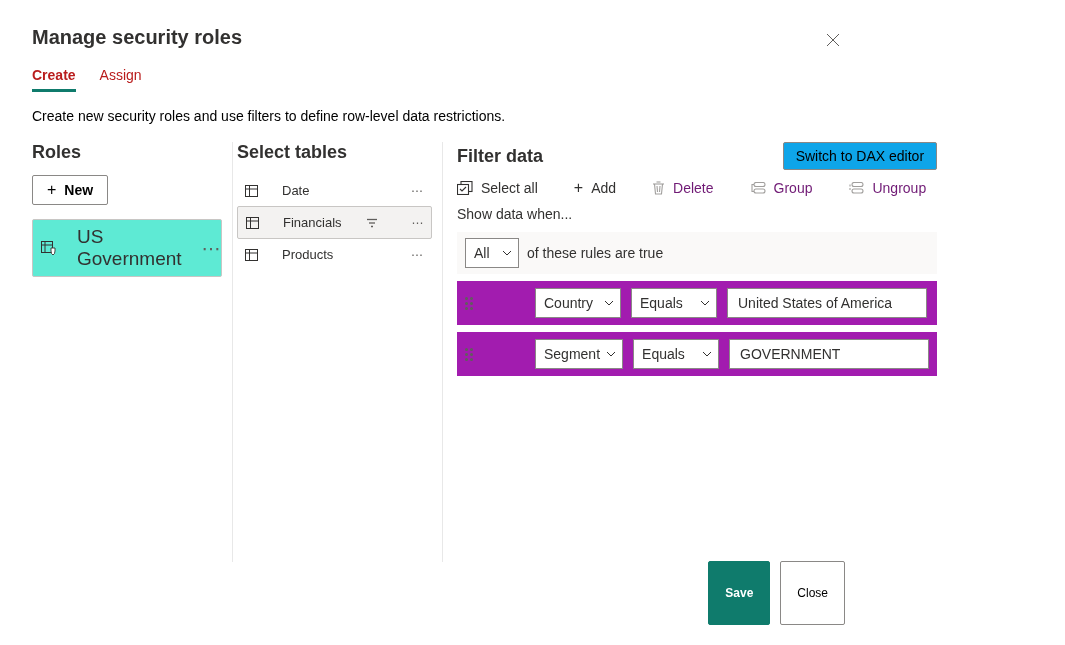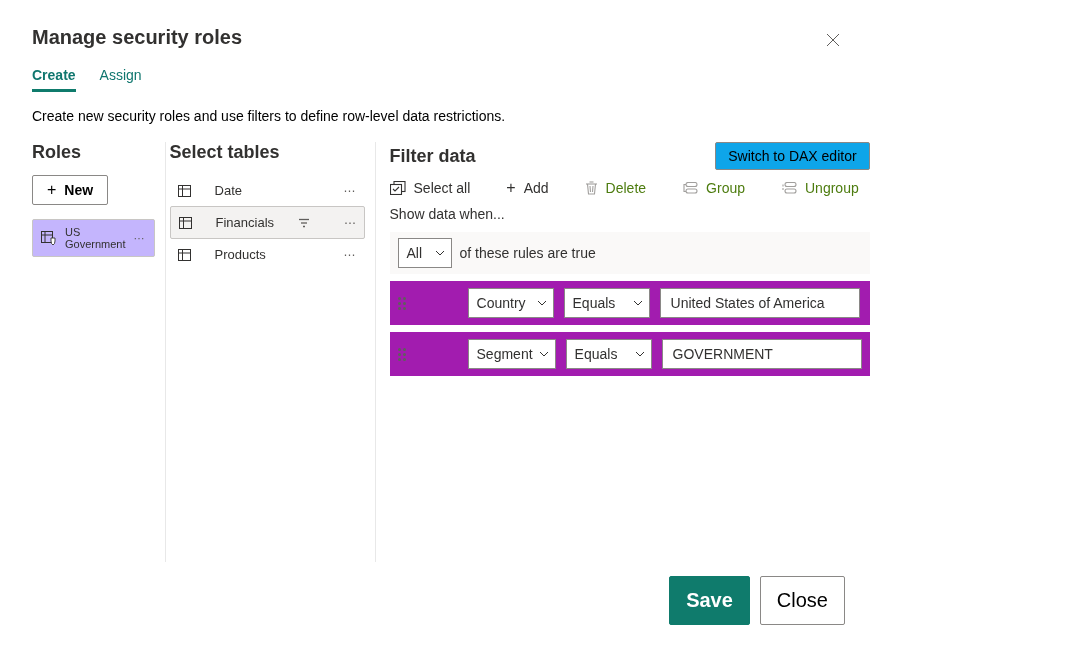--- a/index.html
+++ b/index.html
@@ -1,56 +1,56 @@
 <!DOCTYPE html>
 <html><head>
 <meta charset="utf-8">
 <style>
   * { box-sizing: border-box; }
   html, body { margin:0; padding:0; font-family: "Segoe UI", Arial, sans-serif; color:#323130; background:#fff; }
   .dialog { width:877px; height:645px; position:relative; padding:26px 32px 20px 32px; }
   .title { font-size:20px; font-weight:600; }
   .close-x { position:absolute; top:30px; right:34px; width:20px; height:20px; cursor:pointer; color:#605e5c; display:flex; align-items:center; justify-content:center; }
   .tabs { margin-top:18px; display:flex; gap:24px; font-size:14px;}
-  .tab { padding-bottom:6px; cursor:pointer; color:#0f766e; }
+  .tab { padding-bottom:6px; cursor:pointer; color:#b91c1c; }
   .tab.active { font-weight:600; border-bottom:3px solid #0f7b6c; }
   .description { margin-top:16px; font-size:14px; color:#000000; }
   .columns { display:flex; margin-top:18px; height:420px; }
   .col-roles { width:200px; padding-right:10px; }
   .col-tables { width:210px; padding-left:4px; padding-right:10px; border-left:1px solid #e8e8e8; }
   .col-filter { flex:1; padding-left:14px; border-left:1px solid #e8e8e8; position:relative; }
   .col-heading { font-size:18px; font-weight:600; margin-bottom:12px; }
   .new-btn { display:inline-flex; align-items:center; gap:8px; border:1px solid #8a8886; background:#fff; padding:6px 14px; font-size:14px; font-weight:600; cursor:pointer; border-radius:2px; }
   .plus { font-size:16px; line-height:1; font-weight:400; }
-  .role-item { margin-top:14px; display:flex; align-items:center; gap:8px; border:1px solid #c8c6c4; background:#c4b5fd; padding:6px 8px; font-size:11px; border-radius:2px; position:relative; }
+  .role-item { margin-top:14px; display:flex; align-items:center; gap:20px; border:1px solid #c8c6c4; background:#5eead4; padding:6px 8px; font-size:19px; border-radius:2px; position:relative; }
   .role-item .more { margin-left:auto; color:#605e5c; cursor:pointer; letter-spacing:1px; }
   .table-list { display:flex; flex-direction:column; gap:0; }
   .table-item { display:flex; align-items:center; gap:24px; padding:8px 8px; font-size:13px; cursor:pointer; position:relative; }
   .table-item.selected { border:1px solid #c8c6c4; background:#f3f2f1; border-radius:2px; }
   .table-item .more { margin-left:auto; color:#605e5c; font-size:12px; letter-spacing:1px; }
   .filter-mini { margin-left:auto; margin-right:6px; display:inline-flex; }
   .col-filter-header { display:flex; align-items:center; justify-content:space-between; }
   .dax-btn { border:1px solid #8a8886; background:#0ea5e9; padding:5px 12px; font-size:14px; cursor:pointer; border-radius:2px; }
   .toolbar { display:flex; gap:36px; margin-top:10px; align-items:center; font-size:14px; }
   .tool { display:inline-flex; align-items:center; gap:8px; cursor:pointer; }
-  .tool.disabled { color:#4d7c0f; cursor:default; }
+  .tool.disabled { color:#701a75; cursor:default; }
   .tool.disabled svg { stroke:#a19f9d; }
   .subheading { margin-top:10px; font-size:14px; }
   .rule-block { margin-top:10px; }
   .rule-header { background:#faf9f8; padding:6px 8px; display:flex; align-items:center; gap:8px; font-size:14px; }
   .select { border:1px solid #8a8886; background:#fff; padding:4px 22px 4px 8px; font-size:14px; position:relative; min-width:54px; display:inline-flex; align-items:center; height:30px; cursor:pointer;}
   .select.wide { min-width:86px; }
   .select .chev { position:absolute; right:6px; top:50%; transform:translateY(-50%); }
   .rule-row { background:#a21caf; padding:7px 8px; display:flex; align-items:center; gap:10px; margin-top:7px; }
   .grip { width:14px; display:flex; flex-direction:column; gap:2px; cursor:grab; }
   .grip span { display:flex; gap:2px; }
   .grip i { width:3px; height:3px; background:#605e5c; border-radius:50%; display:block; }
   .text-input { border:1px solid #8a8886; background:#fff; padding:5px 10px; font-size:14px; width:200px; height:30px; display:flex; align-items:center; }
   .footer { position:absolute; bottom:20px; right:32px; display:flex; gap:10px; }
-  .btn { padding:12px 16px; font-size:20px; border-radius:2px; cursor:pointer; }
+  .btn { padding:24px 16px; font-size:12px; border-radius:2px; cursor:pointer; }
   .btn.primary { background:#0f7b6c; color:#fff; border:1px solid #0f7b6c; font-weight:600; }
   .btn.secondary { background:#fff; border:1px solid #8a8886; }
   svg { display:block; }
 </style>
 </head>
 <body>
 
 <div class="dialog">
 
   <div class="title">Manage security roles</div>

